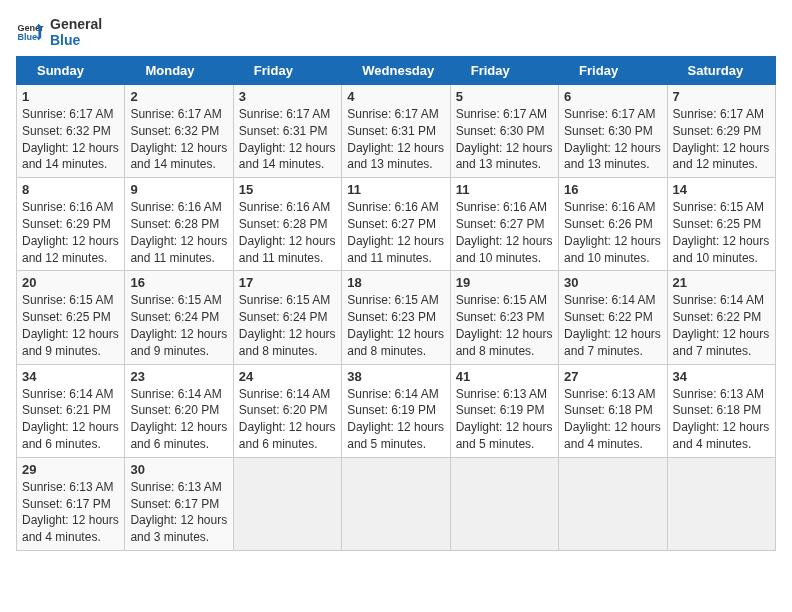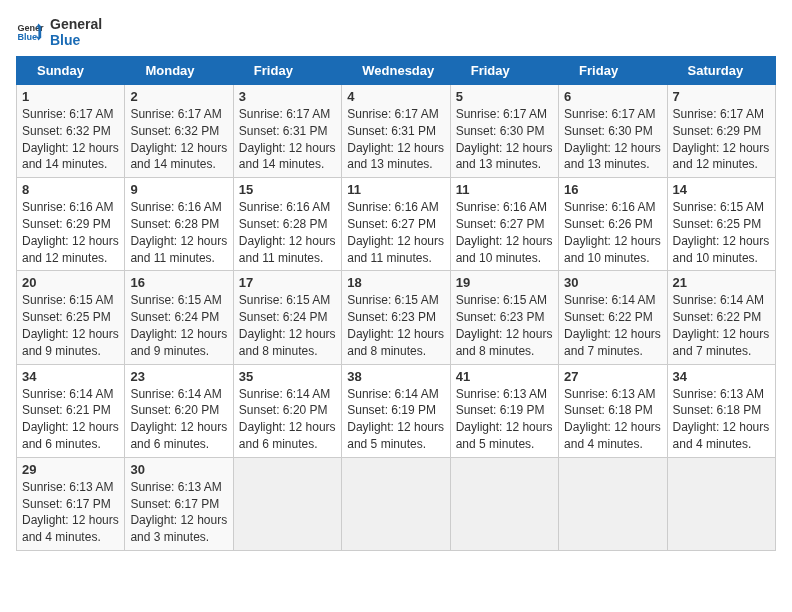--- a/index.html
+++ b/index.html
@@ -300,21 +300,21 @@
         </td>
         <td>
           <span class="day-num">23</span>
         <div class="day-info">
           Sunrise: 6:14 AM<br>
           Sunset: 6:20 PM<br>
           Daylight: 12 hours and 6 minutes.
         </div>
         </td>
         <td>
-          <span class="day-num">35</span>
+          <span class="day-num">24</span>
         <div class="day-info">
           Sunrise: 6:14 AM<br>
           Sunset: 6:20 PM<br>
           Daylight: 12 hours and 6 minutes.
         </div>
         </td>
         <td>
           <span class="day-num">38</span>
         <div class="day-info">
           Sunrise: 6:14 AM<br>

